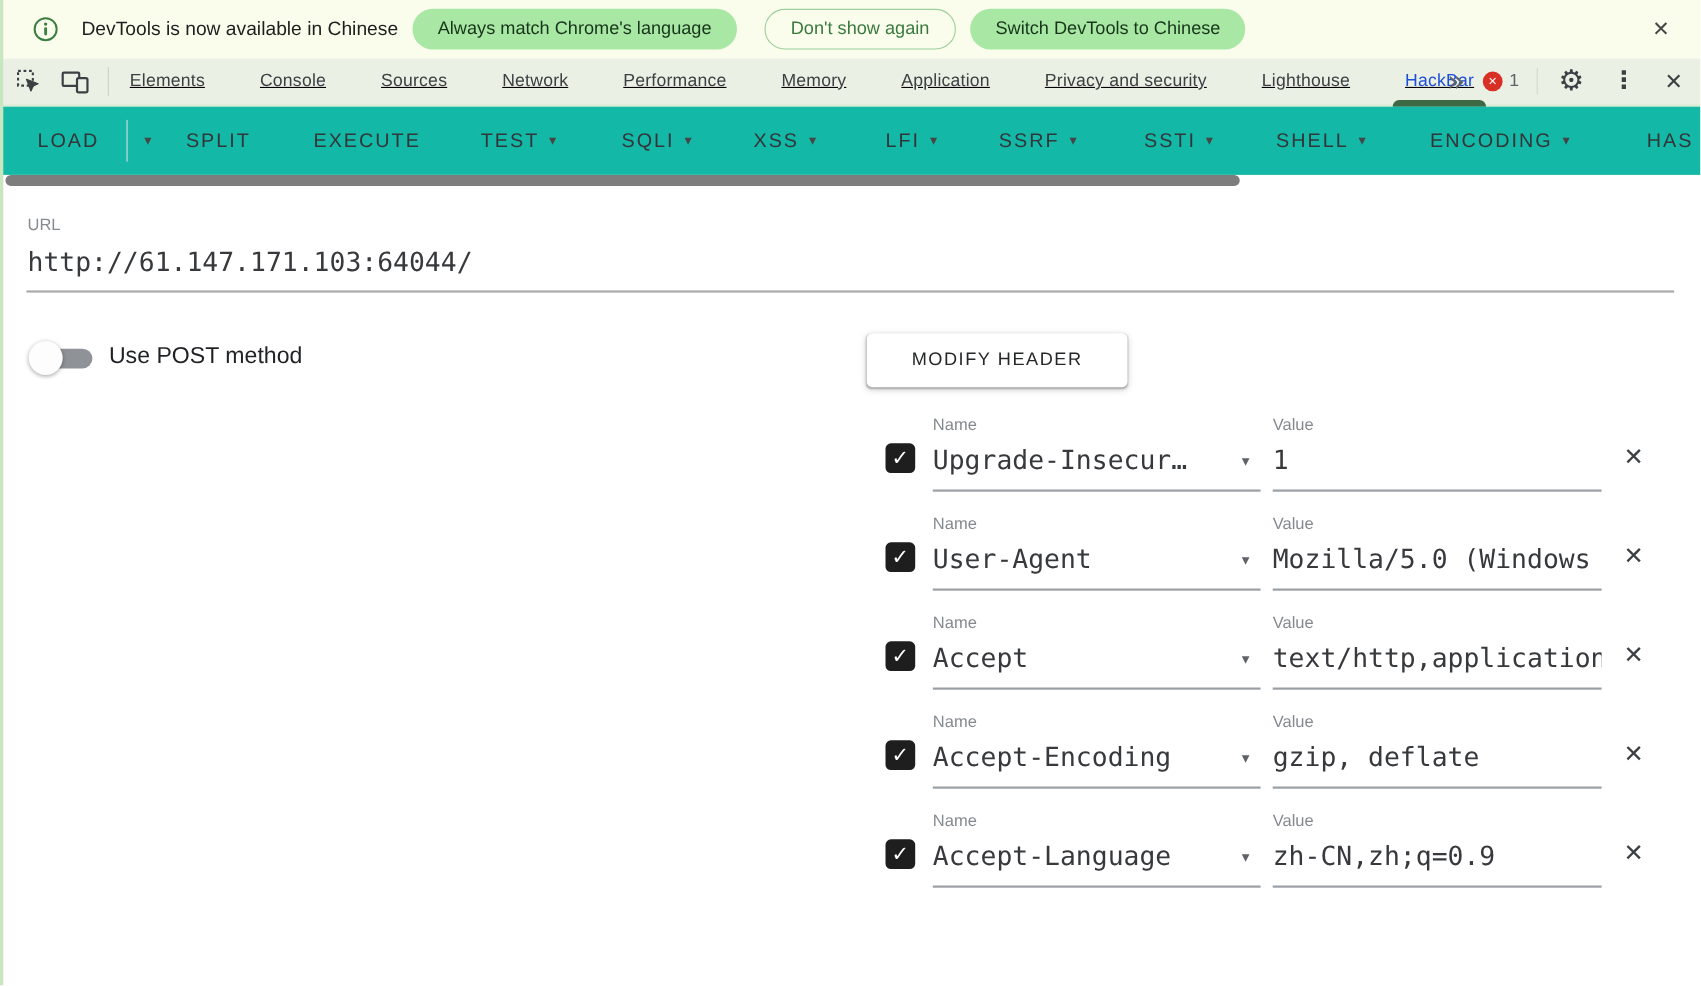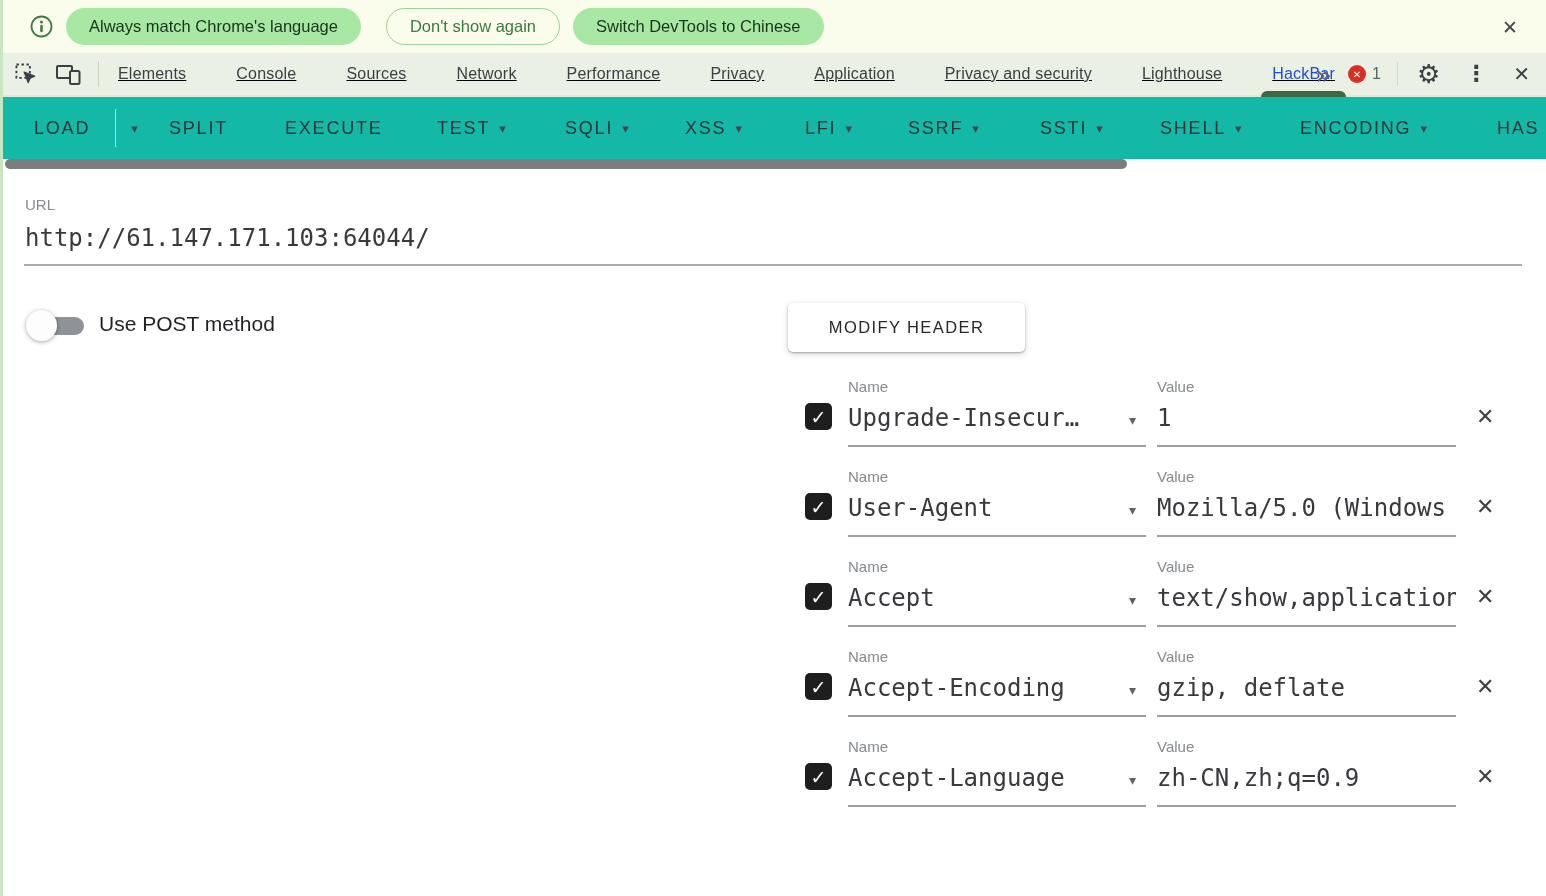--- a/index.html
+++ b/index.html
@@ -104,20 +104,21 @@
   <div class="left-stripe"></div>
 
   <div class="infobar">
     <span class="info-icon">
       <svg width="23" height="23" viewBox="0 0 23 23">
         <circle cx="11.5" cy="11.5" r="10" fill="none" stroke="#3e7d42" stroke-width="1.8"></circle>
         <circle cx="11.5" cy="6.9" r="1.5" fill="#3e7d42"></circle>
         <rect x="10.2" y="9.8" width="2.6" height="7.4" rx="1.2" fill="#3e7d42"></rect>
       </svg>
     </span>
+    <span class="infobar-msg">DevTools is now available in Chinese</span>
     <span class="pill green">Always match Chrome's language</span>
     <span class="pill outline">Don't show again</span>
     <span class="pill green">Switch DevTools to Chinese</span>
     <span class="infobar-close">✕</span>
   </div>
 
   <div class="tabbar">
     <span class="tb-icon inspect">
       <svg width="23" height="23" viewBox="0 0 24 24">
         <rect x="1.5" y="1.5" width="14" height="14" fill="none" stroke="#3c4043" stroke-width="2" stroke-dasharray="2.6 2.6"></rect>
@@ -131,21 +132,21 @@
       </svg>
     </span>
     <span class="tb-sep"></span>
 
     <div class="tabs">
       <span class="tab">Elements</span>
       <span class="tab">Console</span>
       <span class="tab">Sources</span>
       <span class="tab">Network</span>
       <span class="tab">Performance</span>
-      <span class="tab">Privacy</span>
+      <span class="tab">Memory</span>
       <span class="tab">Application</span>
       <span class="tab">Privacy and security</span>
       <span class="tab">Lighthouse</span>
       <span class="tab active">HackBar</span>
     </div>
 
     <div class="tab-right">
       <span class="chevron-more">»</span>
       <span class="err-badge">✕</span>
       <span class="err-count">1</span>
@@ -248,21 +249,21 @@
     <div class="hrow">
       <span class="hrow-check">✓</span>
       <span class="fld name">
         <span class="fld-label">Name</span>
         <span class="fld-text">Accept</span>
         <span class="fld-underline"></span>
         <span class="fld-arrow">▾</span>
       </span>
       <span class="fld value">
         <span class="fld-label">Value</span>
-        <span class="fld-text">text/show,application</span>
+        <span class="fld-text">text/http,application</span>
         <span class="fld-underline"></span>
       </span>
       <span class="hrow-x">✕</span>
     </div>
 
     <div class="hrow">
       <span class="hrow-check">✓</span>
       <span class="fld name">
         <span class="fld-label">Name</span>
         <span class="fld-text">Accept-Encoding</span>

